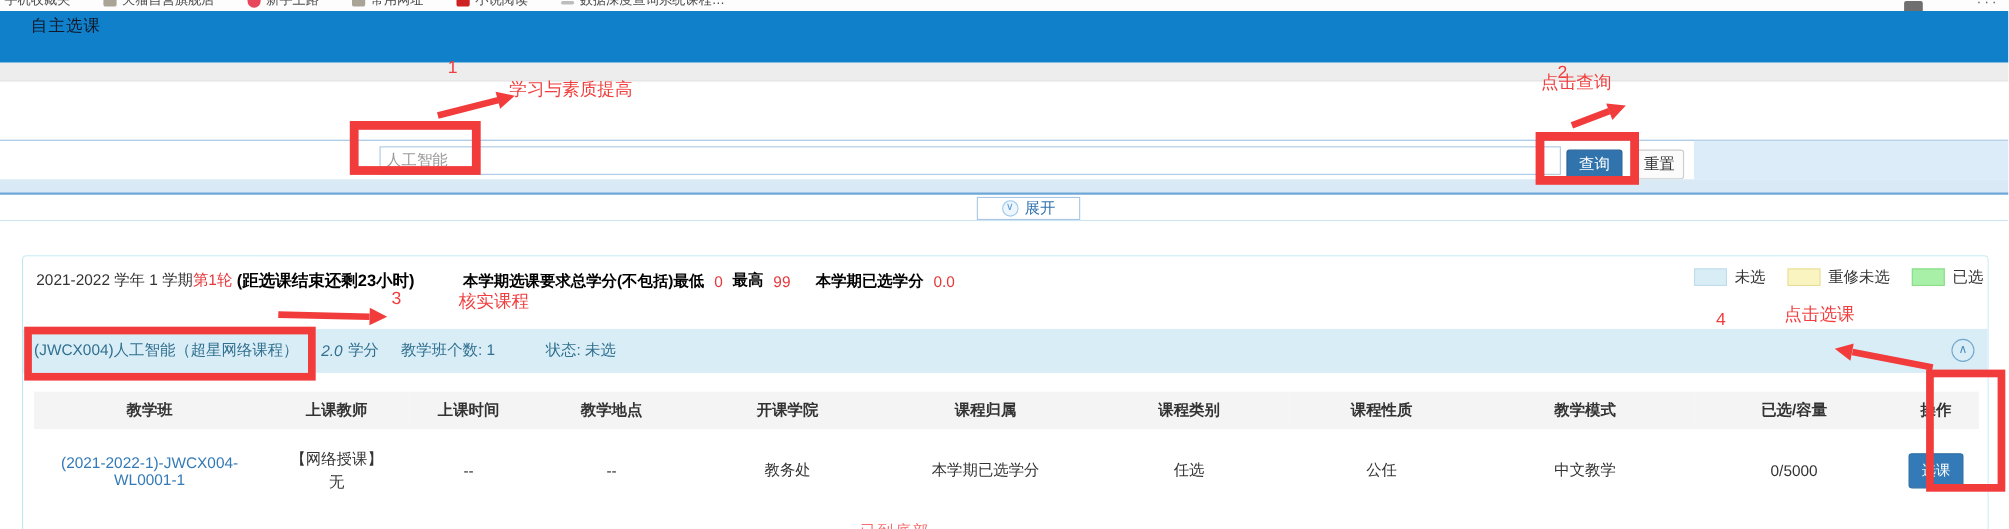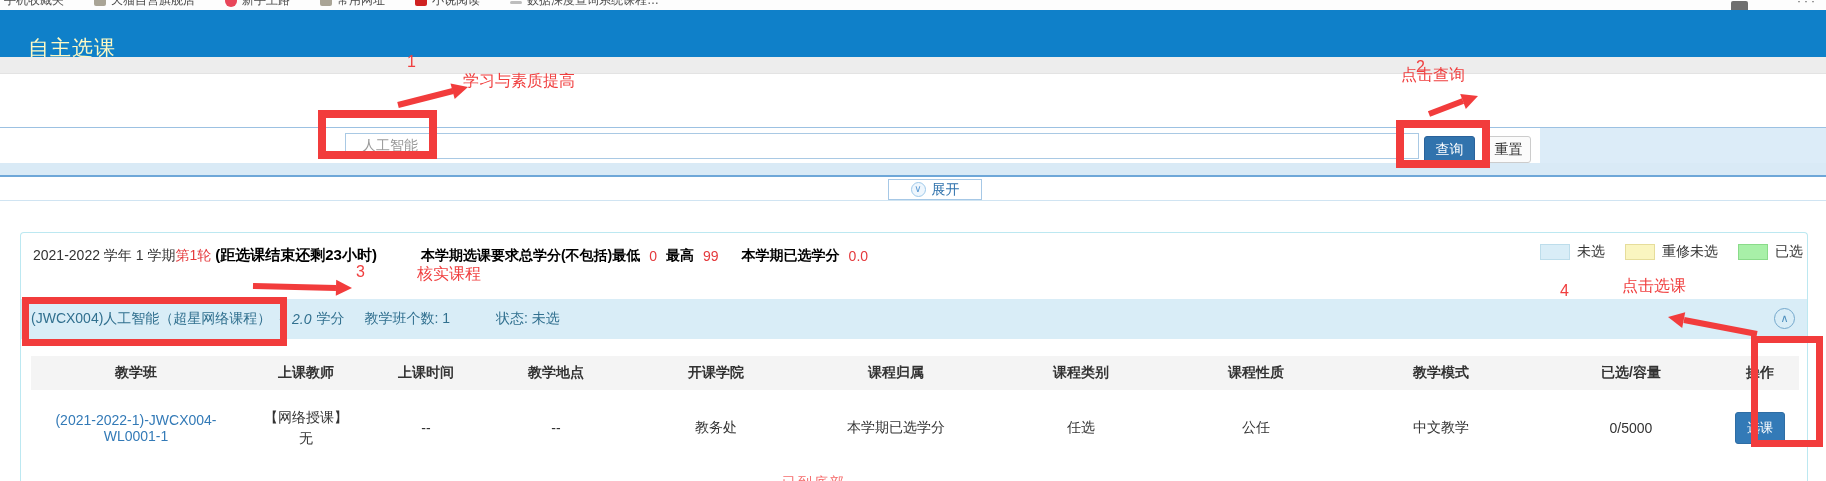--- a/index.html
+++ b/index.html
@@ -13,28 +13,28 @@
   .bm-ico { width: 12px; height: 11px; border-radius: 2px; display: inline-block; flex: none; }
   .bm-ico.folder { background: #a9a496; }
   .bm-ico.red-dot { background: #e8465a; width: 12px; height: 12px; border-radius: 50%; }
   .bm-ico.red-badge { background: #cf2121; }
   .bm-ico.dash { background: #bdbdbd; height: 3px; margin-top: 4px; }
   .bm-monitor { position: absolute; right: 78px; top: 1px; width: 17px; height: 11px; background: #6f6f6f; border-radius: 2px; }
   .bm-more { position: absolute; right: 8px; top: -6px; color: #555; font-size: 12px; letter-spacing: 3px; }
 
   
   .appbar { position: absolute; top: 10px; left: 0; right: 0; height: 47px; background: #0f80c9; }
-  .appbar-title { position: absolute; left: 28px; top: 24px; color: #fef9c3; font-size: 21px; letter-spacing: 1px; }
+  .appbar-title { position: absolute; left: 28px; top: 4px; color: #0f172a; font-size: 15px; letter-spacing: 1px; }
 
   .graystrip { position: absolute; top: 57px; left: 0; right: 0; height: 17px; background: #ededed; border-bottom: 1px solid #e3e3e3; }
 
   
   .filterbar { position: absolute; top: 127px; left: 0; right: 0; height: 36px; background: #fff; border-top: 1px solid #9cc1e2; }
   .filter-right { position: absolute; left: 1540px; right: 0; top: 0; bottom: 0; background: #dcecf8; }
-  .search-input { position: absolute; left: 345px; top: 5px; width: 1074px; height: 26px; border: 1px solid #a9c9e4; background: #fff; color: #9a9a9a; font-size: 14px; padding: 0 16px; font-family: inherit; }
+  .search-input { position: absolute; left: 345px; top: 5px; width: 1074px; height: 26px; border: 1px solid #a9c9e4; background: #fff; color: #9a9a9a; font-size: 14px; padding: 0 5px; font-family: inherit; }
   .btn-query { position: absolute; left: 1424px; top: 8px; width: 51px; height: 27px; background: #3173ad; border: 1px solid #2a629b; border-radius: 3px; color: #fff; font-size: 14px; cursor: pointer; font-family: inherit; }
   .btn-reset { position: absolute; left: 1486px; top: 8px; width: 45px; height: 27px; background: #fbfbfb; border: 1px solid #cccccc; border-radius: 3px; color: #333; font-size: 14px; cursor: pointer; font-family: inherit; }
 
   
   .collapsebar { position: absolute; top: 163px; left: 0; right: 0; height: 14px; background: #d9eaf6; border-bottom: 2px solid #6ea7d8; }
   .expand-tab { position: absolute; top: 179px; left: 888px; width: 94px; height: 21px; background: #fff; border: 1px solid #a6c8e6; display: flex; align-items: center; justify-content: center; gap: 6px; color: #3173ad; font-size: 14px; cursor: pointer; }
   .expand-ico { width: 15px; height: 15px; border: 1px solid #9ec9ea; border-radius: 50%; background: #eef6fd; color: #5d9bd3; font-size: 10px; line-height: 12px; text-align: center; flex: none; }
   .hairline { position: absolute; top: 200px; left: 0; right: 0; height: 1px; background: #d0e4f2; }
 
   

